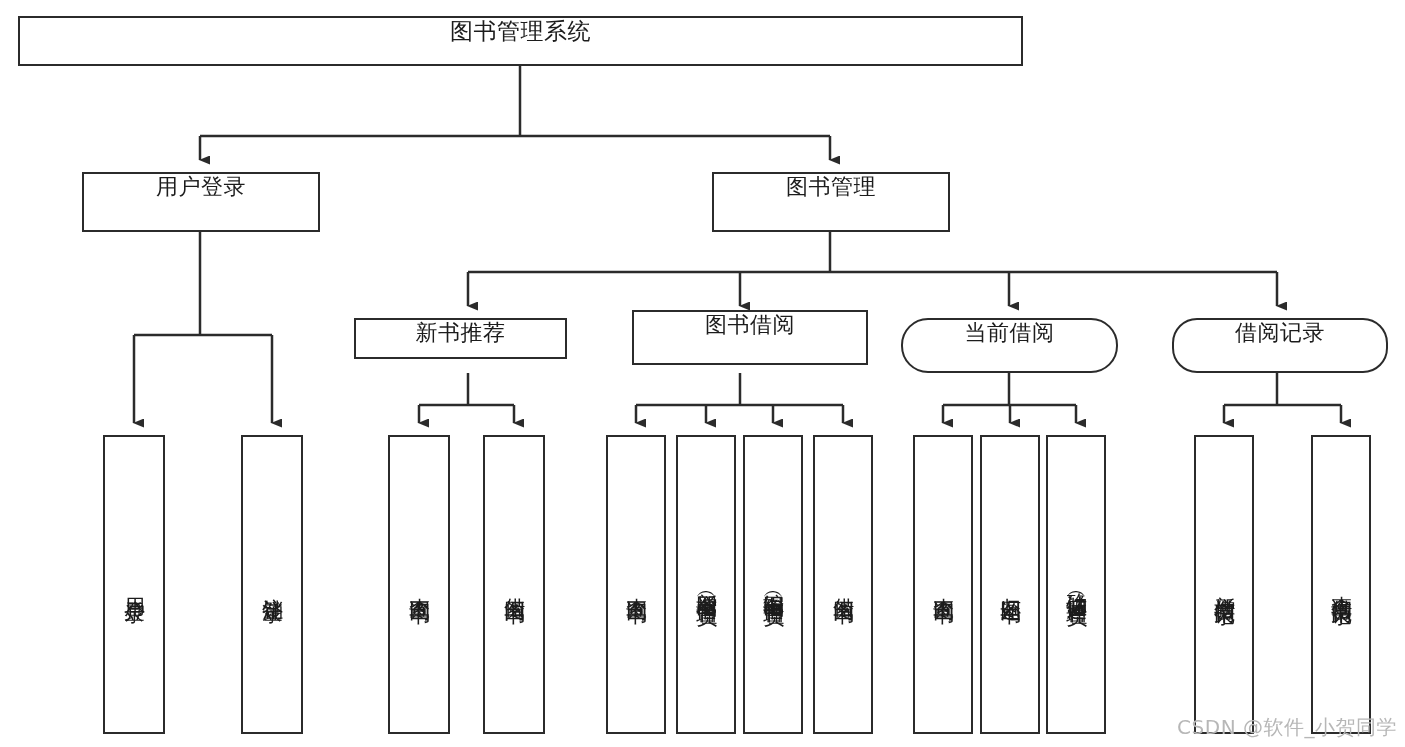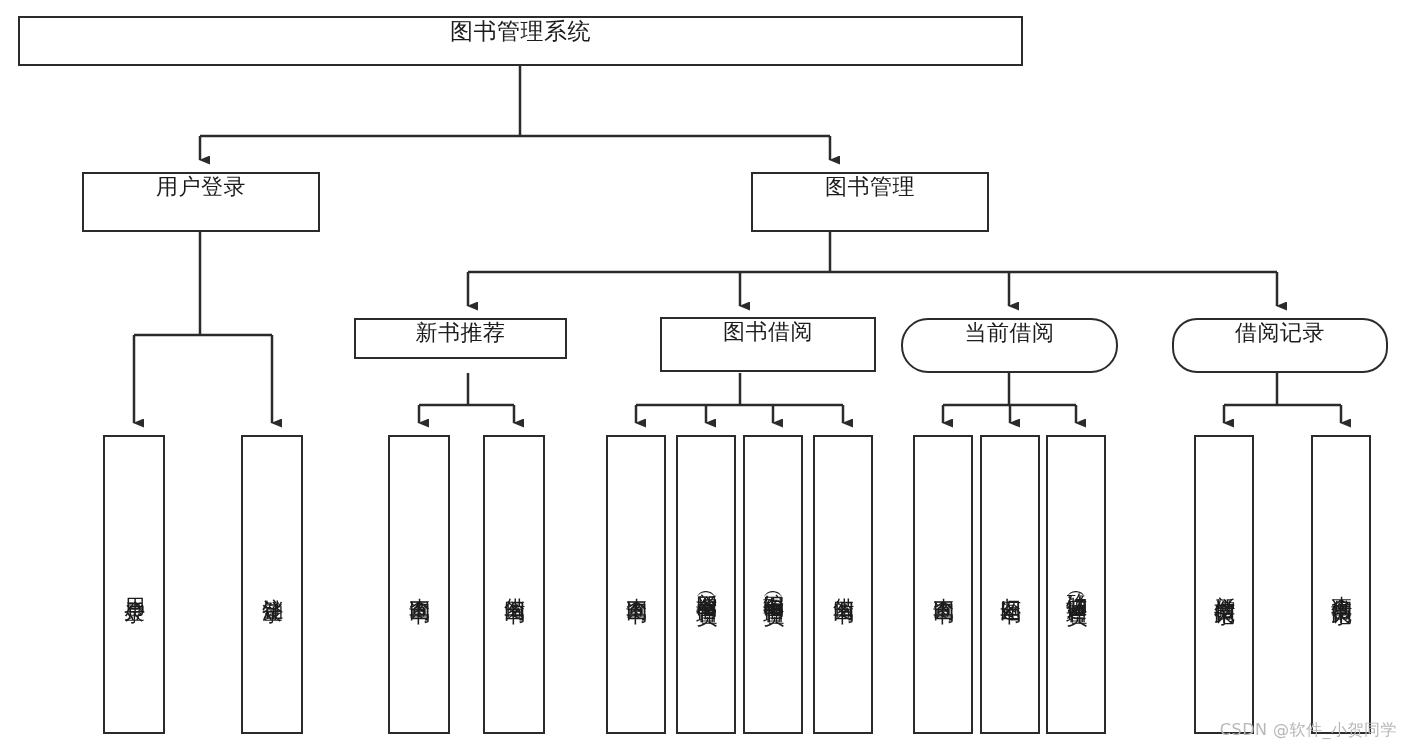--- a/index.html
+++ b/index.html
@@ -57,21 +57,21 @@
     font-size: 21px;
     line-height: 1.02;
     letter-spacing: 2px;
     white-space: nowrap;
     max-height: 100%;
   }
   .watermark {
     position: absolute;
     right: 8px;
     bottom: 6px;
-    font-size: 16px;
+    font-size: 20px;
     color: #b7b7b7;
     letter-spacing: 0.5px;
     z-index: 5;
     white-space: nowrap;
     margin-top: 48px;
   }
 </style>
 </head>
 <body>
 
@@ -127,28 +127,28 @@
     </g>
   </svg>
 
   <div class="node" id="node-root" style="left:18px; top:16px; width:1005px; height:50px;">
     <span class="lbl">图书管理系统</span>
   </div>
 
   <div class="node" style="left:82px; top:172px; width:238px; height:60px;">
     <span class="lbl">用户登录</span>
   </div>
-  <div class="node" style="left:712px; top:172px; width:238px; height:60px;margin-left:39px;">
+  <div class="node" style="left:712px; top:172px; width:238px; height:60px;">
     <span class="lbl">图书管理</span>
   </div>
 
   <div class="node" style="left:354px; top:318px; width:213px; height:41px;">
     <span class="lbl">新书推荐</span>
   </div>
-  <div class="node" style="left:632px; top:317px; width:216px; height:55px;margin-left:28px;">
+  <div class="node" style="left:632px; top:310px; width:236px; height:55px;">
     <span class="lbl">图书借阅</span>
   </div>
   <div class="node" style="left:901px; top:318px; width:217px; height:55px;border-radius:27px;">
     <span class="lbl">当前借阅</span>
   </div>
   <div class="node" style="left:1172px; top:318px; width:216px; height:55px;border-radius:25px;">
     <span class="lbl">借阅记录</span>
   </div>
 
   <div class="node vertical" style="left:103px; top:435px; width:62px; height:299px;">

